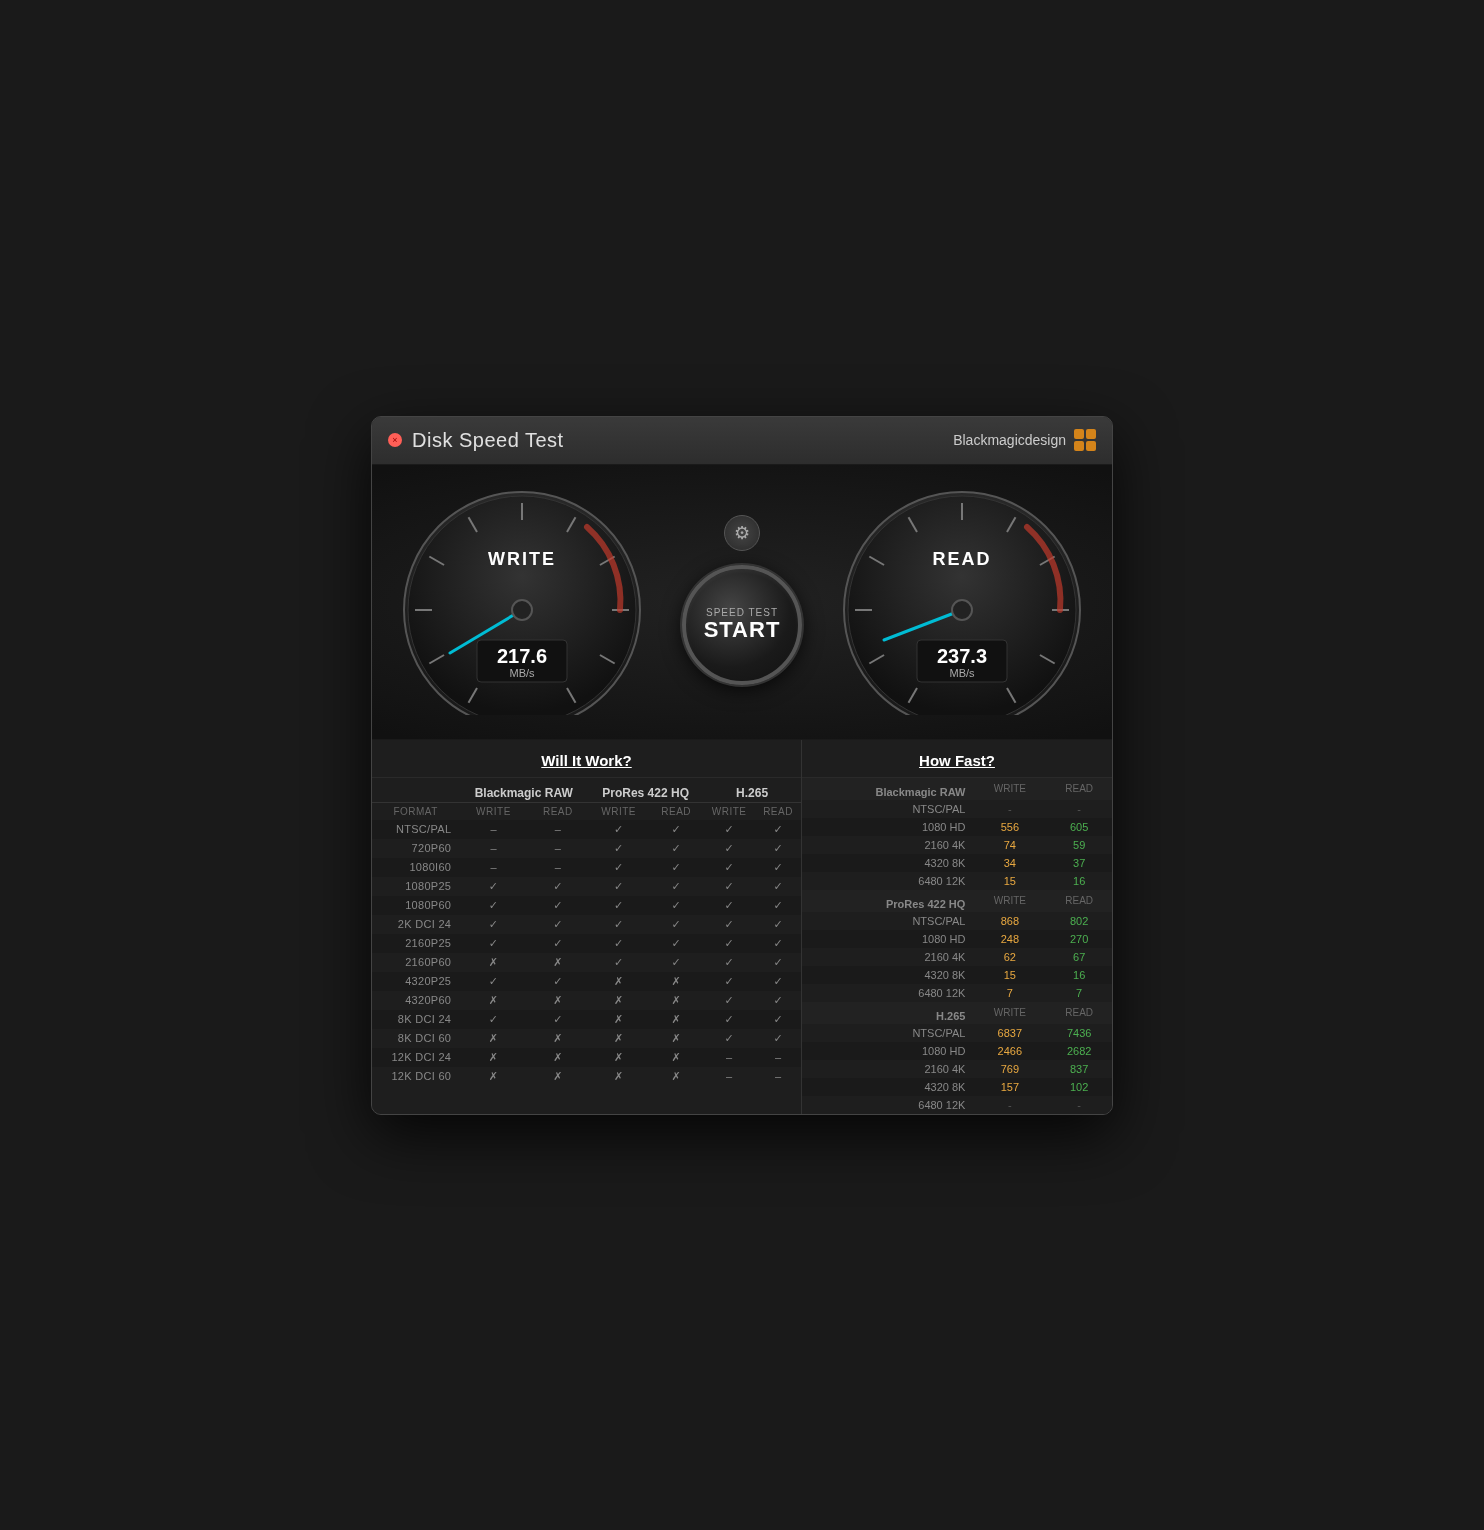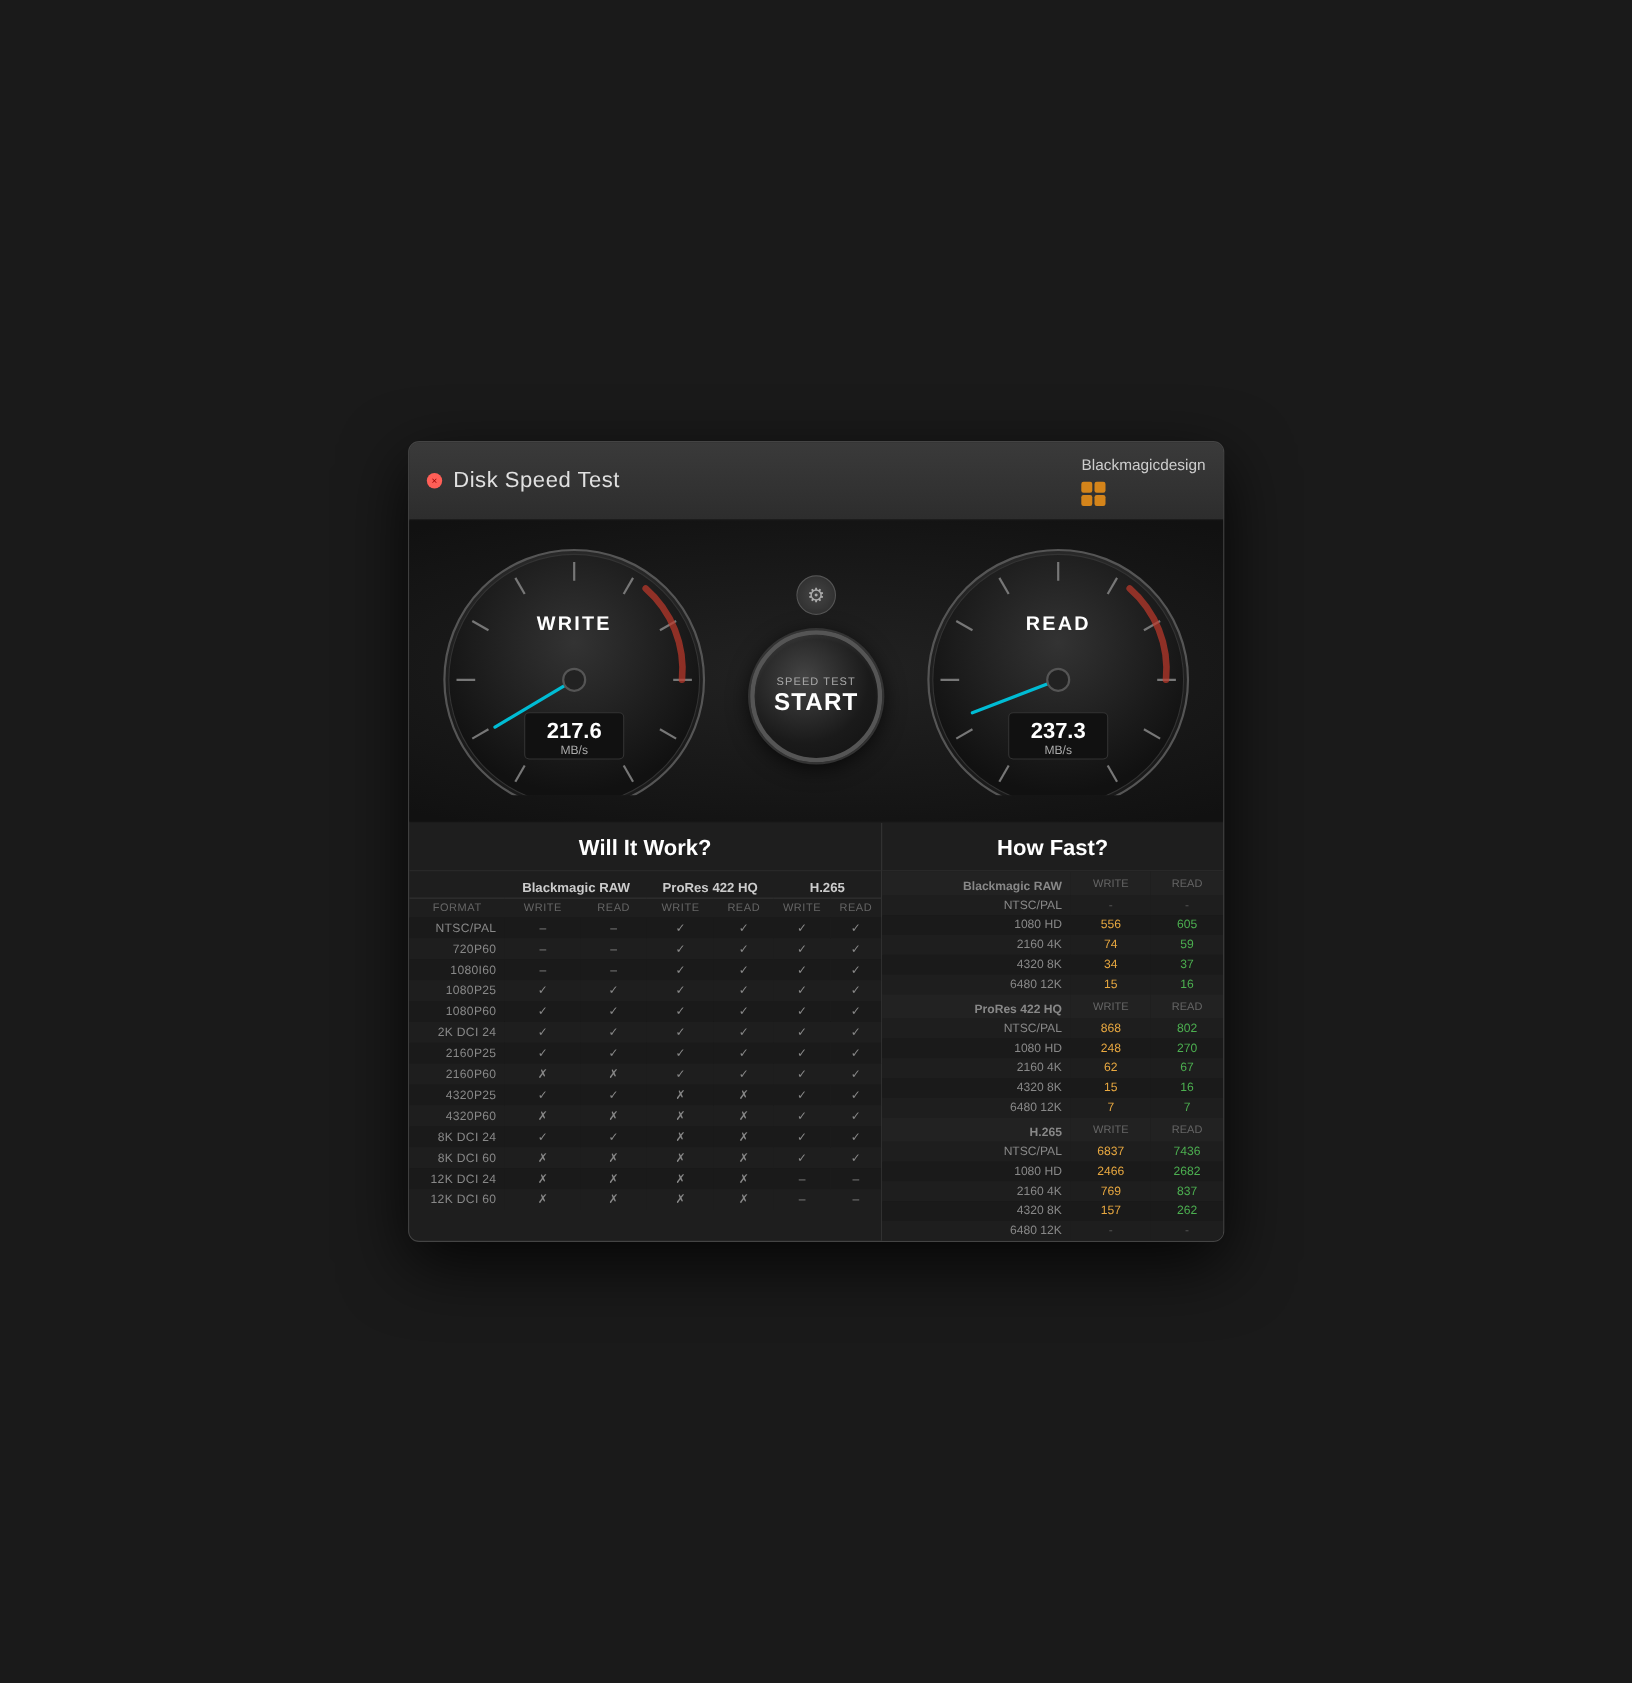--- a/index.html
+++ b/index.html
@@ -42,23 +42,22 @@
       cursor: pointer;
     }
     .app-title {
       color: #e0e0e0;
       font-size: 20px;
       font-weight: 300;
       letter-spacing: 0.5px;
     }
     .brand-logo {
       display: flex;
-      align-items: flex-start;
+      align-items: center;
       gap: 8px;
-      flex-direction: column;
     }
     .brand-name {
       color: #ccc;
       font-size: 14px;
       font-weight: 300;
     }
     .brand-icon {
       display: flex;
       flex-direction: column;
       gap: 2px;
@@ -160,23 +159,24 @@
     
     .will-it-work {
       flex: 1;
       border-right: 1px solid #333;
       padding: 0;
     }
     .section-header {
       text-align: center;
       padding: 12px 0 8px;
       color: #fff;
-      font-size: 20px;
+      font-size: 15px;
       font-weight: 600;
       border-bottom: 1px solid #2a2a2a;
+      text-decoration: underline;
     }
     .how-fast {
       flex: 0 0 310px;
       padding: 0;
     }
 
     
     .wiw-table {
       width: 100%;
       border-collapse: collapse;
@@ -617,21 +617,21 @@
       <td class="hf-read">2682</td>
     </tr>
             <tr>
       <td class="hf-format">2160 4K</td>
       <td class="hf-write">769</td>
       <td class="hf-read">837</td>
     </tr>
             <tr>
       <td class="hf-format">4320 8K</td>
       <td class="hf-write">157</td>
-      <td class="hf-read">262</td>
+      <td class="hf-read">102</td>
     </tr>
             <tr>
       <td class="hf-format">6480 12K</td>
       <td class="hf-dash">-</td>
       <td class="hf-dash">-</td>
     </tr>
           </tbody>
       </table>
     </div>
 

